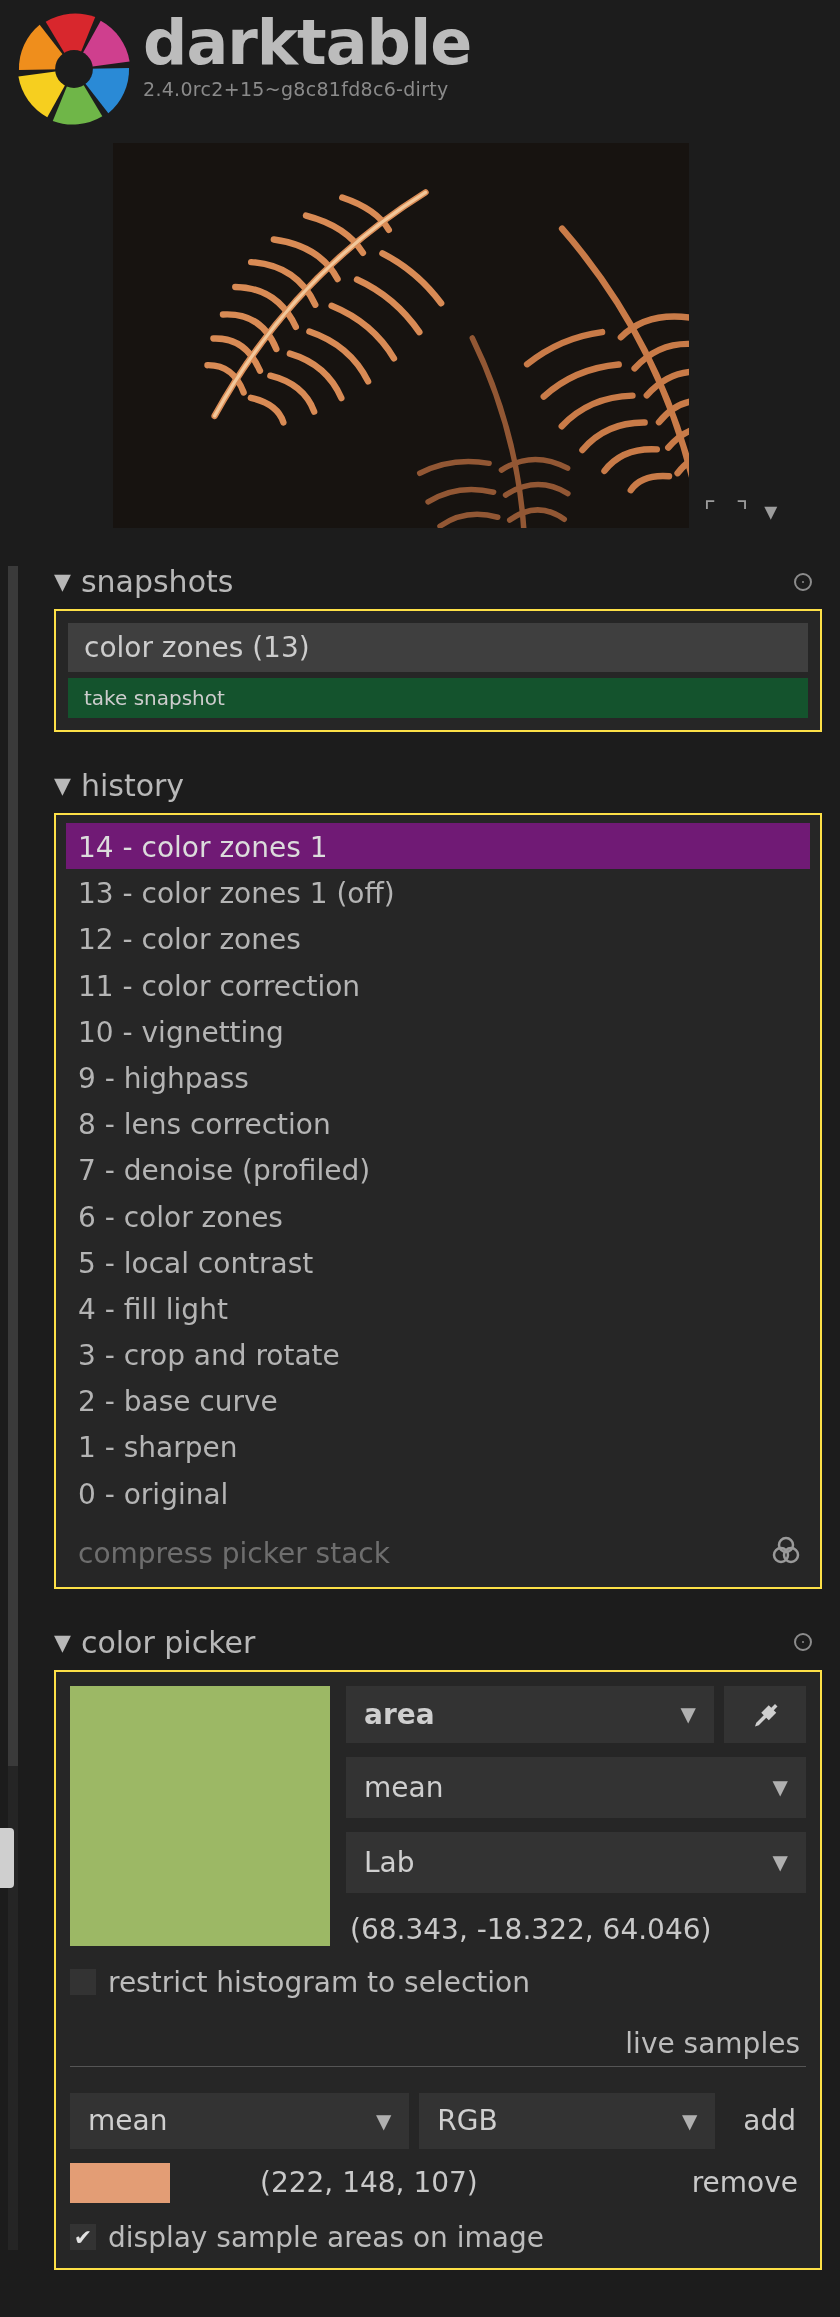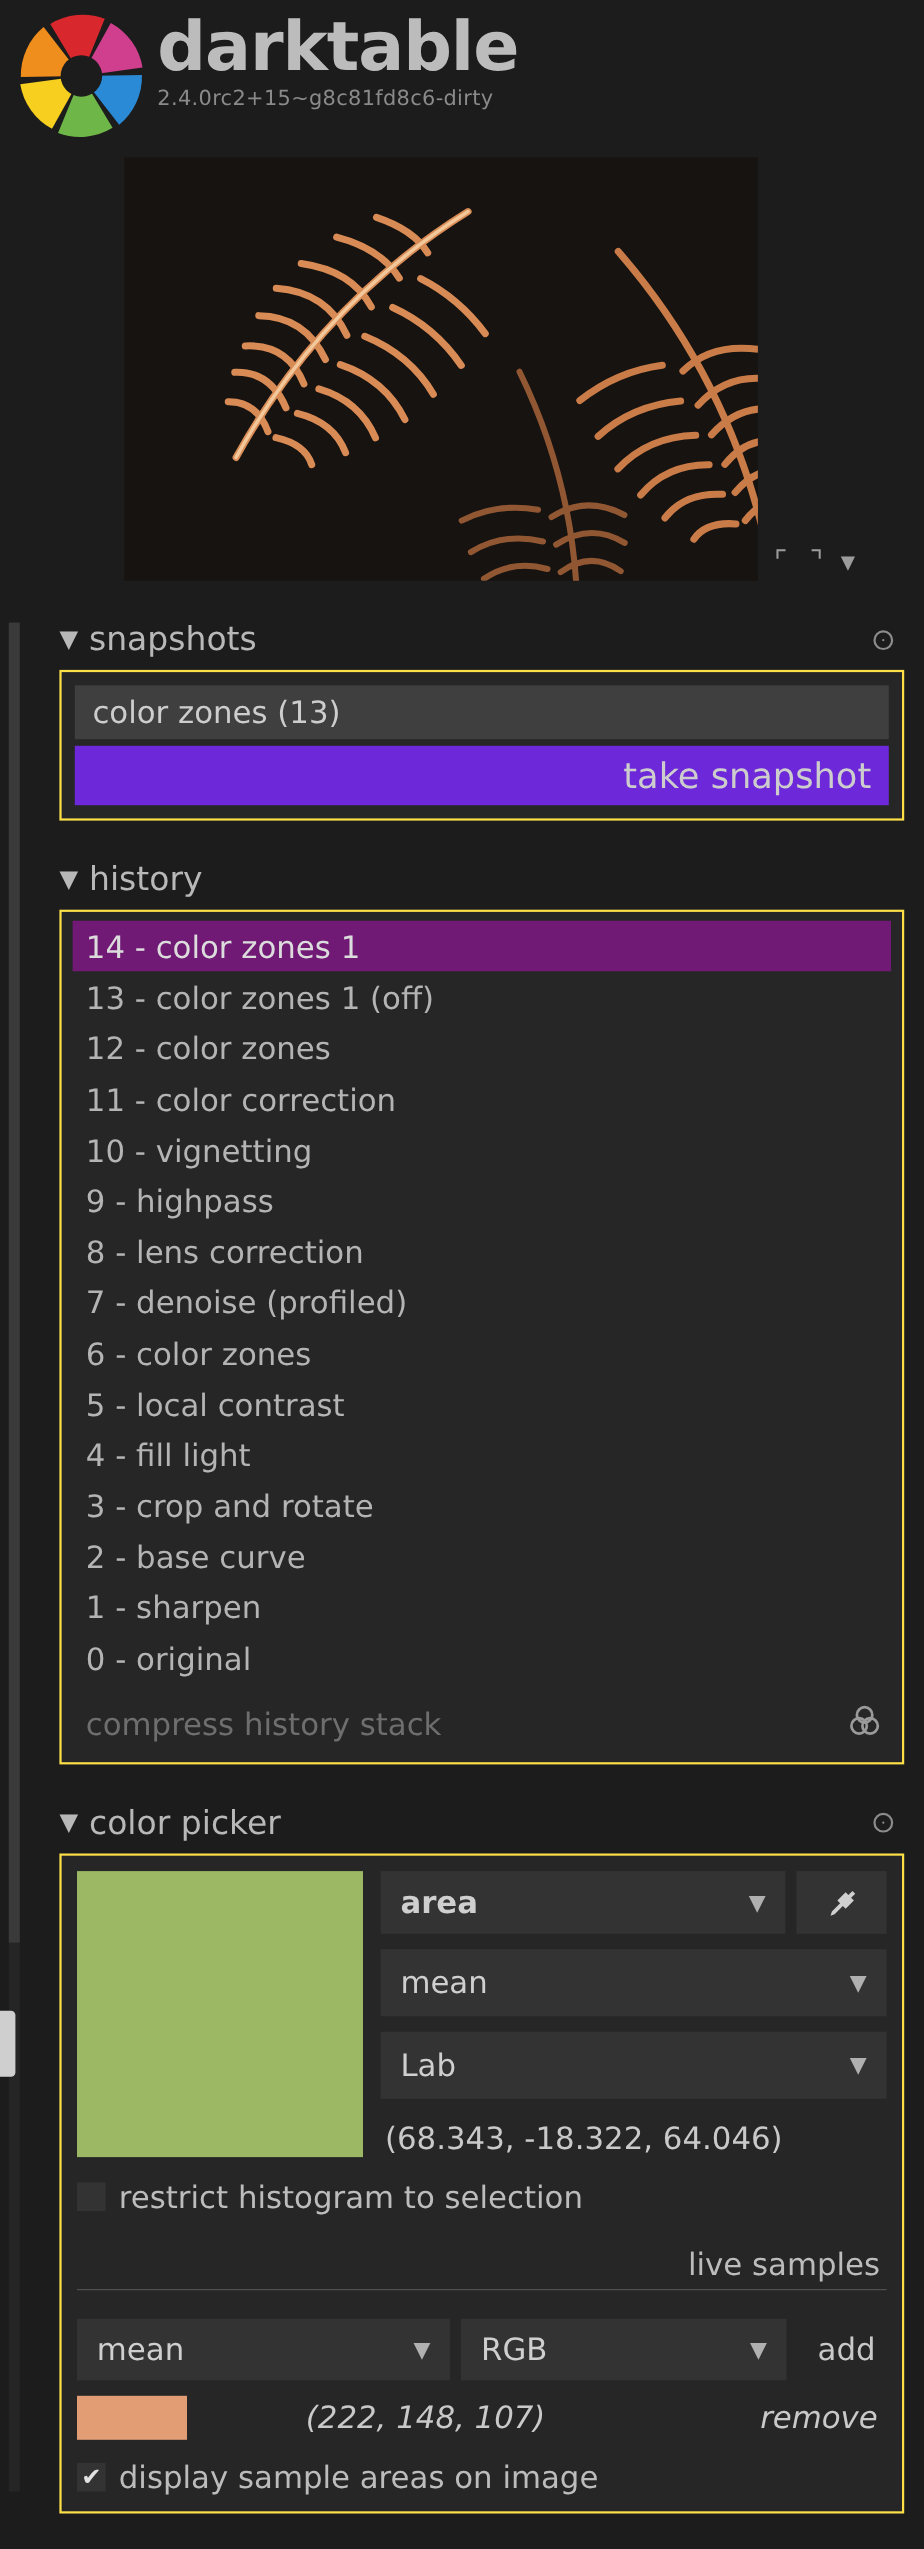--- a/index.html
+++ b/index.html
@@ -145,24 +145,24 @@
 
   
   .snap-list-item {
     background: #3f3f3f;
     color: #cdcdcd;
     font-size: 28px;
     padding: 8px 16px;
     margin-bottom: 6px;
   }
   .snap-button {
-    background: #6d28d9;
+    background: #14532d;
     color: #cdcdcd;
-    font-size: 32px;
-    text-align: right;
+    font-size: 20px;
+    text-align: left;
     padding: 8px 16px;
   }
 
   
   .history-body { padding: 8px 10px 14px 10px; }
   .hist-item {
     font-size: 28px;
     color: #b4b4b4;
     padding: 5px 12px 2px 12px;
     line-height: 1.4;
@@ -248,22 +248,22 @@
     margin-top:6px;
     margin-bottom:26px;
   }
 
   .ls-row1 { display:flex; gap:10px; align-items:center; }
   .ls-row1 .dd { height:56px; }
   .ls-add {
     font-size:28px;color:#c9c9c9;padding:0 10px 0 18px;
   }
   .ls-row2 {
-    display:flex;align-items:center;gap:18px;margin-top:14px;
-    font-size:28px;color:#c9c9c9;font-style:italic;
+    display:flex;align-items:center;margin-top:14px;
+    font-size:28px;color:#c9c9c9;
   }
   .ls-swatch {
     width:100px;height:40px;
   }
   .ls-rgb { padding-left:90px; flex:1; }
   .ls-remove { margin-left:auto; padding-right:8px; }
 </style>
 </head>
 <body>
 
@@ -397,21 +397,21 @@
         <div class="hist-item">7 - denoise (profiled)</div>
         <div class="hist-item">6 - color zones</div>
         <div class="hist-item">5 - local contrast</div>
         <div class="hist-item">4 - fill light</div>
         <div class="hist-item">3 - crop and rotate</div>
         <div class="hist-item">2 - base curve</div>
         <div class="hist-item">1 - sharpen</div>
         <div class="hist-item">0 - original</div>
       </div>
     <div class="hist-footer">
-      <span>compress history stack</span>
+      <span>compress picker stack</span>
       <span class="hist-style-icon">
         <svg width="32" height="32" viewBox="0 0 32 32" fill="none" stroke="#9a9a9a" stroke-width="2.5">
           <circle cx="11" cy="21" r="7"></circle>
             <circle cx="21" cy="21" r="7"></circle>
             <circle cx="16" cy="11" r="7"></circle>
         </svg>
       </span>
     </div>
   </div>
 

